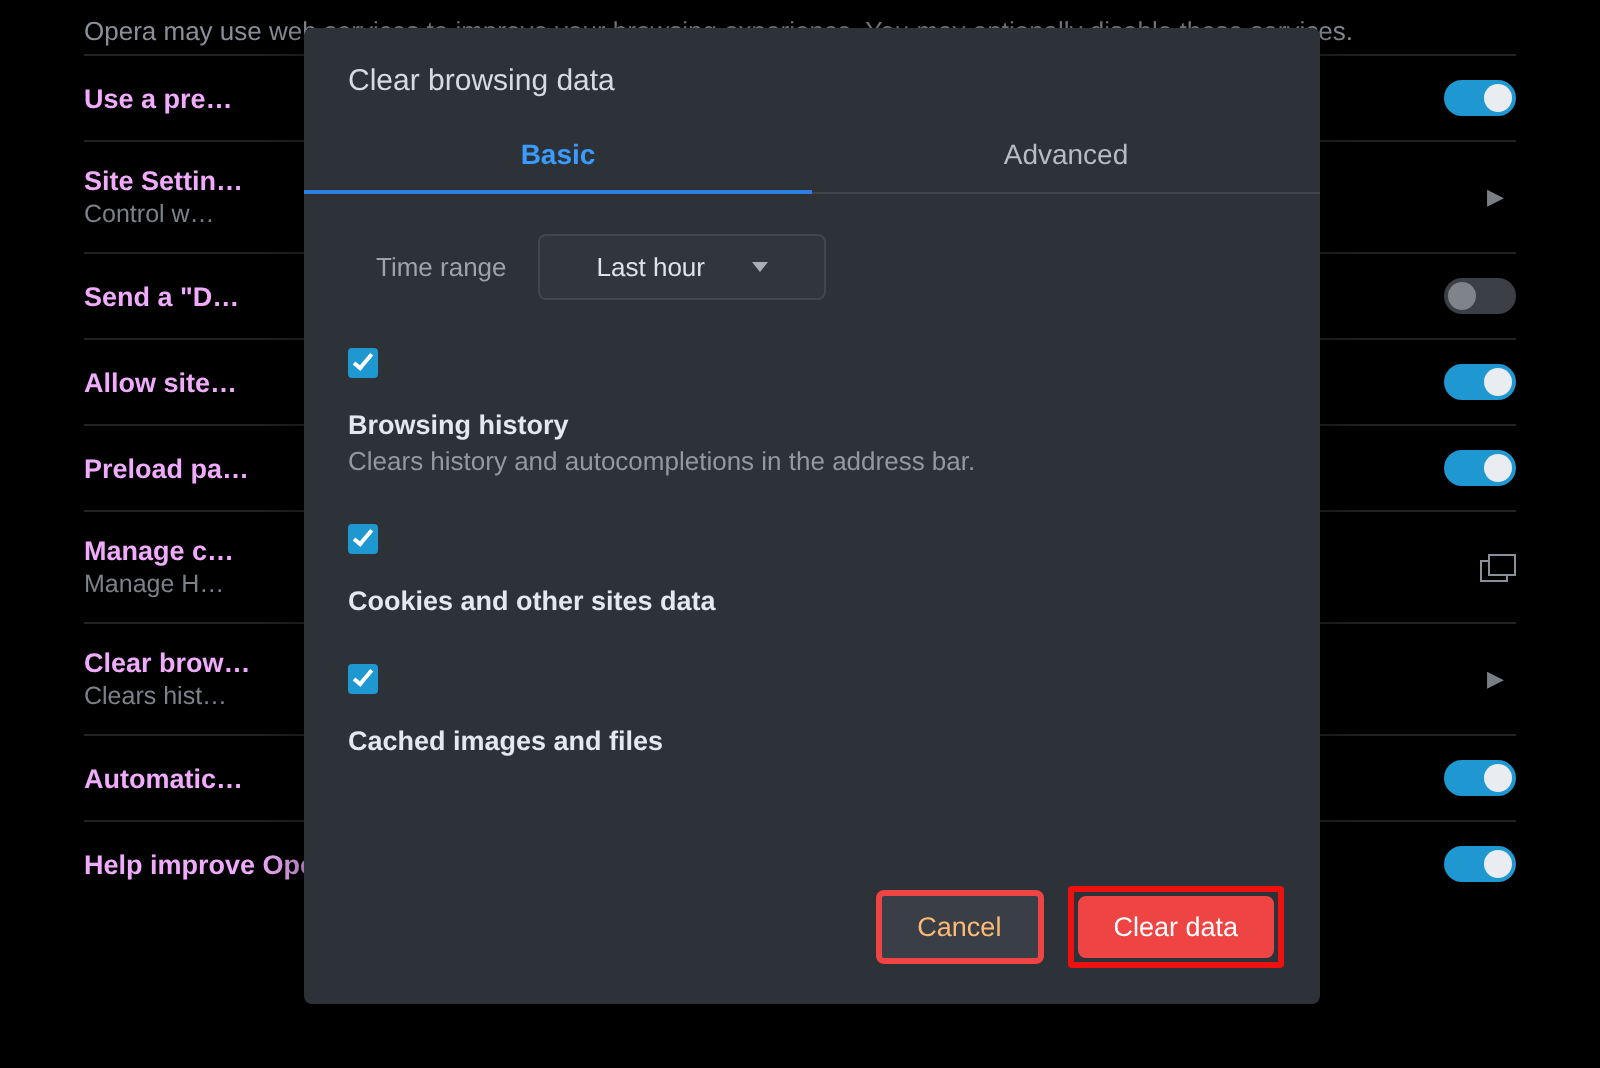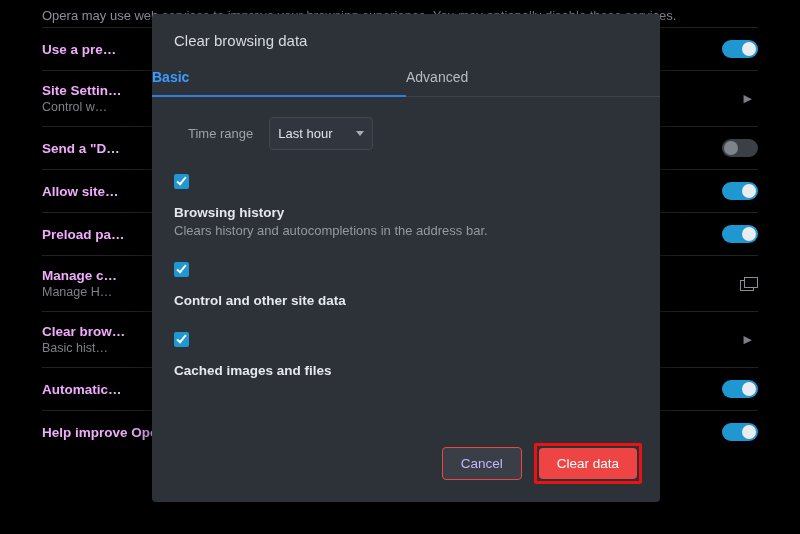--- a/index.html
+++ b/index.html
@@ -25,42 +25,42 @@
   .open-icon::before{content:"";position:absolute;width:12px;height:9px;border:1.5px solid #8a8f98;left:0;top:3px;}
   .open-icon::after {content:"";position:absolute;width:12px;height:9px;border:1.5px solid #8a8f98;left:4px;top:0;background:#000;}
 
   
   .dialog-backdrop { position:absolute; top:0; left:0; width:800px; height:534px; }
   .dialog { position:absolute; left:152px; top:14px; width:508px; height:488px;
             background:#2d3138; border-radius:4px; box-shadow:0 4px 28px rgba(0,0,0,.6);
             display:flex; flex-direction:column; }
   .dialog-title { color:#d7dbe1; font-size:15px; font-weight:400; padding:18px 22px 12px 22px; }
   .tabs { display:flex; }
-  .tab { flex:1; text-align:left; font-size:14px; padding:8px 0 10px 0; cursor:pointer; color:#b7bcc4;
+  .tab { flex:1; text-align:center; font-size:14px; padding:8px 0 10px 0; cursor:pointer; color:#b7bcc4;
          border-bottom:1px solid #3e434b; }
   .tab.active { color:#3a9cff; font-weight:600; border-bottom:2px solid #2f7fe0; }
 
   .dialog-body { padding:20px 22px 0 22px; flex:1; }
   .time-range-row { display:flex; align-items:center; gap:16px; margin:0 0 22px 14px; }
   .time-range-label { color:#9da2ab; font-size:13px; }
   .select { display:flex; align-items:center; gap:24px; background:#31363e; border:1px solid #41464f;
-            border-radius:4px; padding:8px 8px; font-size:13px; color:#dfe3e9; cursor:pointer; }
+            border-radius:4px; padding:8px 28px; font-size:13px; color:#dfe3e9; cursor:pointer; }
   .select .caret { width:0; height:0; border-left:4px solid transparent; border-right:4px solid transparent;
                    border-top:5px solid #a9aeb6; }
 
   .check-item { display:flex; gap:16px; margin-bottom:22px;flex-direction:column; }
   .checkbox { width:15px; height:15px; background:#1f98d1; border-radius:2px; position:relative; flex-shrink:0; margin-top:2px; cursor:pointer; }
   .checkbox::after { content:""; position:absolute; left:5px; top:1px; width:3px; height:8px;
                      border:solid #fff; border-width:0 2px 2px 0; transform:rotate(40deg); }
   .check-text .ct-title { color:#e5e8ec; font-size:13.5px; font-weight:600; }
   .check-text .ct-sub   { color:#94999f; font-size:13px; margin-top:3px; }
 
   .dialog-footer { display:flex; justify-content:flex-end; gap:12px; padding:14px 18px 18px 18px; align-items:center; }
   .btn { font-size:13.5px; padding:8px 18px; border-radius:4px; border:none; cursor:pointer; }
-  .btn-cancel { background:#3a3f47; color:#c4b5fd; border:1px solid #ef4444;text-align:right; }
+  .btn-cancel { background:#3a3f47; color:#fdba74; border:3px solid #ef4444;text-align:right; }
   .btn-primary { background:#ef4444; color:#fff; }
   .highlight-box { border:3px solid #e11; padding:2px; border-radius:2px; }
 </style>
 </head>
 <body>
 
 <div class="settings-page">
   <div class="intro-text">Opera may use web services to improve your browsing experience. You may optionally disable these services.</div>
 
   <div class="setting-row">
@@ -105,21 +105,21 @@
   <div class="setting-row">
     <div class="row-text">
       <div class="title">Manage c…</div>
       <div class="sub">Manage H…</div>
     </div>
     <div class="open-icon"></div>
   </div>
   <div class="setting-row">
     <div class="row-text">
       <div class="title">Clear brow…</div>
-      <div class="sub">Basic hist…</div>
+      <div class="sub">Clears hist…</div>
     </div>
     <div class="arrow-icon">▶</div>
   </div>
   <div class="setting-row">
     <div class="row-text">
         <div class="title">Automatic…</div>
       </div>
     <div class="toggle on">
         <div class="knob"></div>
       </div>
@@ -154,21 +154,21 @@
       <div class="check-item">
         <div class="checkbox"></div>
         <div class="check-text">
           <div class="ct-title">Browsing history</div>
           <div class="ct-sub">Clears history and autocompletions in the address bar.</div>
         </div>
       </div>
       <div class="check-item">
         <div class="checkbox"></div>
         <div class="check-text">
-          <div class="ct-title">Control and other site data</div>
+          <div class="ct-title">Cookies and other sites data</div>
         </div>
       </div>
       <div class="check-item">
         <div class="checkbox"></div>
         <div class="check-text">
           <div class="ct-title">Cached images and files</div>
         </div>
       </div>
     </div>
 

